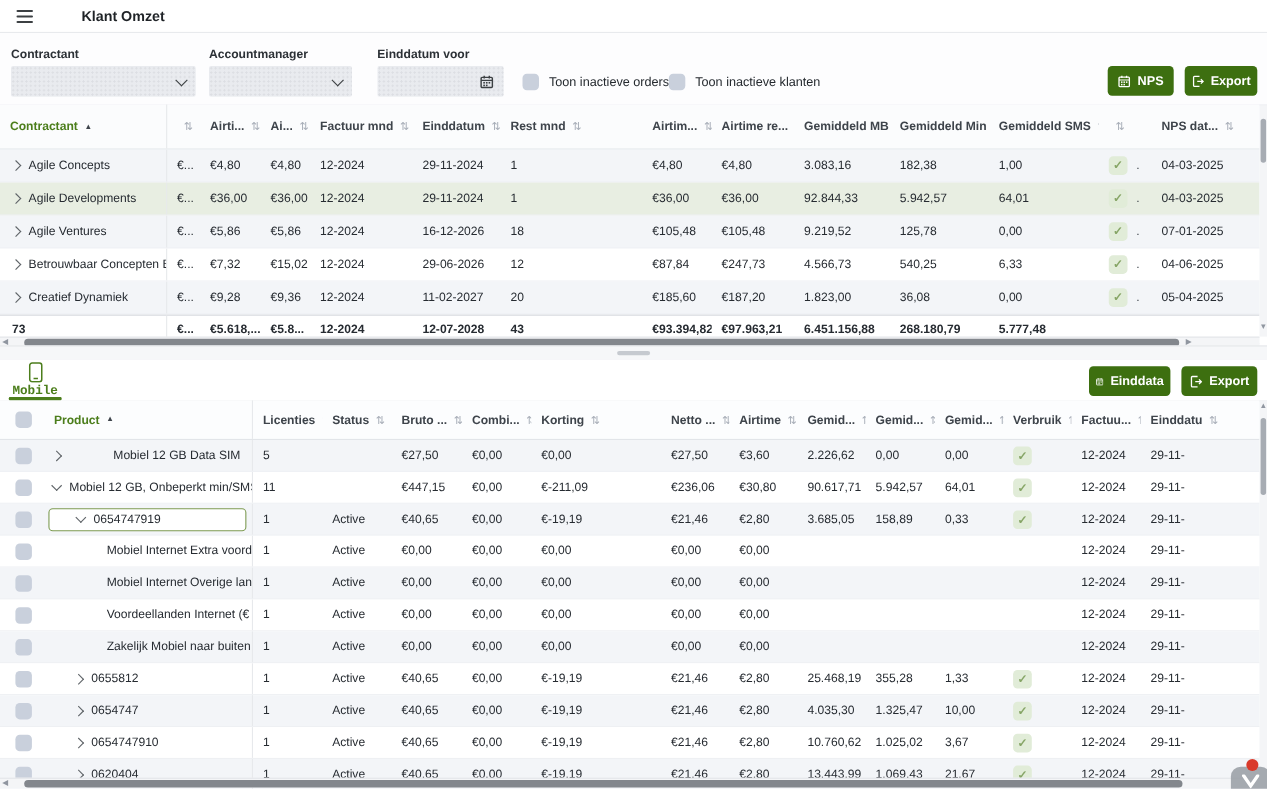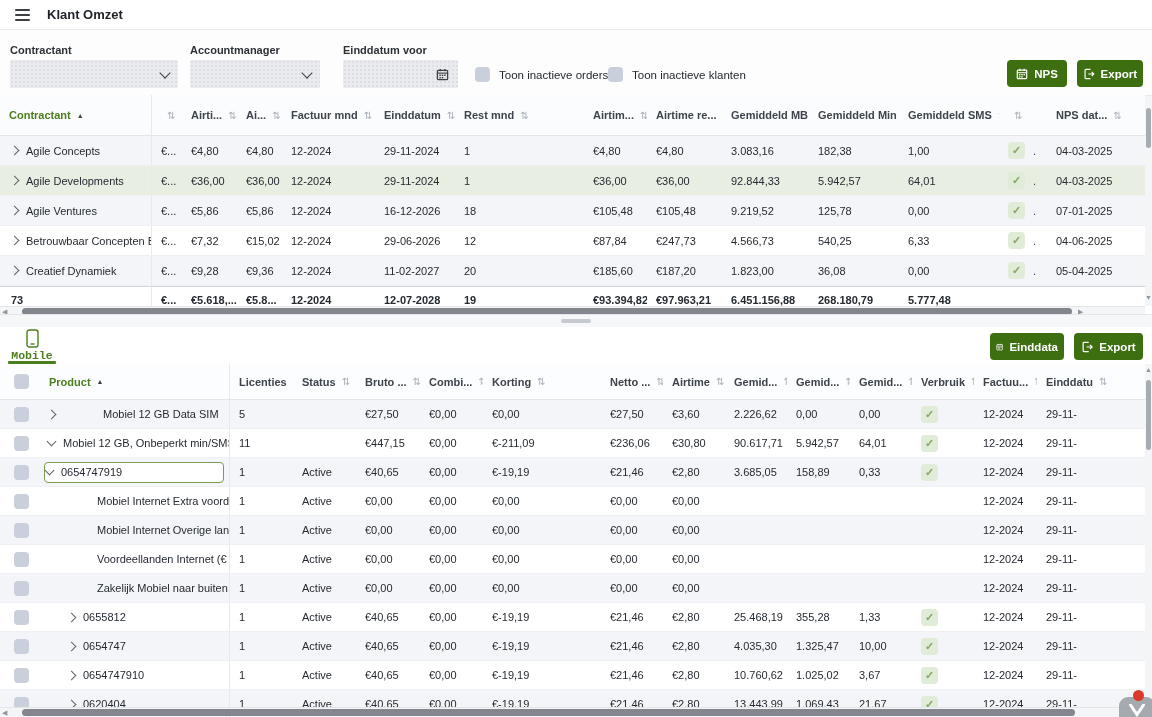--- a/index.html
+++ b/index.html
@@ -6,21 +6,21 @@
   body{width:1152px;height:717px;overflow:hidden;background:#fff;
        font-family:"Liberation Sans",sans-serif;color:#262b31;}
   .app{position:relative;width:1152px;height:717px;}
 
   
   .topbar{position:absolute;top:0;left:0;right:0;height:30px;background:#fff;
           border-bottom:1px solid #e8eaed;display:flex;align-items:center;gap:17px;
           padding-left:15px;box-sizing:border-box;z-index:4;}
   .hamburger{width:15px;display:flex;flex-direction:column;gap:3px;cursor:pointer;}
   .hamburger span{display:block;height:2px;background:#3c4043;border-radius:1px;}
-  .app-title{font-size:13px;font-weight:bold;color:#1f2327;}
+  .app-title{font-size:13px;font-weight:bold;color:#1f2327;margin-left:27px;}
 
   
   .filters{position:absolute;top:30px;left:0;right:0;height:65px;background:#fdfdfe;
            border-bottom:1px solid #e8eaed;}
   .flabel{position:absolute;top:14px;font-size:11px;font-weight:bold;color:#2c3136;}
   .fctrl{position:absolute;top:30px;height:28px;background:#e9ebef;border-radius:2px;
          background-image:radial-gradient(#dcdee3 1px,transparent 1px);background-size:4px 4px;
          display:flex;align-items:center;justify-content:flex-end;padding-right:9px;
          box-sizing:border-box;cursor:pointer;}
   .selchev{width:7px;height:7px;border-right:1.6px solid #3c4043;border-bottom:1.6px solid #3c4043;
@@ -79,21 +79,21 @@
 
   
   .t2{position:absolute;top:364px;left:0;width:1145px;}
   .t2 .thead{grid-template-columns:40px 190px 63px 63px 64px 63px 118px 62px 62px 62px 63px 62px 62px 63px 108px;
              height:35px;background:#fcfdfe;border-bottom:1px solid #e2e5e9;}
   .t2 .trow{grid-template-columns:40px 190px 63px 63px 64px 63px 118px 62px 62px 62px 63px 62px 62px 63px 108px;
             height:28px;border-bottom:1px solid #eef0f3;background:#fff;cursor:pointer;}
   .t2 .trow.shade{background:#f3f5f8;}
   .cbxc{padding-left:14px;}
   .focusbox{display:flex;align-items:center;gap:8px;border:1.5px solid #7d9b52;border-radius:4px;
-            background:#fff;height:21px;width:180px;margin-left:4px;padding-left:1px;box-sizing:border-box;}
+            background:#fff;height:21px;width:180px;margin-left:4px;padding-left:25px;box-sizing:border-box;}
 
   
   .hscroll{position:absolute;left:0;width:1145px;height:9px;background:#f4f5f7;border-top:1px solid #e3e5e9;box-sizing:border-box;}
   .hthumb{position:absolute;top:1px;height:7px;background:#83878d;border-radius:4px;cursor:pointer;}
   .harrow{position:absolute;top:0;font-size:7px;line-height:9px;color:#9096a0;cursor:pointer;}
   .vscroll{position:absolute;left:1145px;width:7px;background:#f4f5f7;}
   .vthumb{position:absolute;left:1px;width:5px;background:#a7acb3;border-radius:3px;cursor:pointer;}
   .varrow{position:absolute;left:0;width:7px;text-align:center;font-size:7px;color:#9096a0;cursor:pointer;}
 
   
@@ -348,21 +348,21 @@
         </div>
         <div class="trow total">
           <div class="c first namec">
             <span>73</span>
           </div>
           <div class="c">€...</div>
           <div class="c">€5.618,...</div>
           <div class="c">€5.8...</div>
           <div class="c">12-2024</div>
           <div class="c">12-07-2028</div>
-          <div class="c">19</div>
+          <div class="c">43</div>
           <div class="c">€93.394,82</div>
           <div class="c">€97.963,21</div>
           <div class="c">6.451.156,88</div>
           <div class="c">268.180,79</div>
           <div class="c">5.777,48</div>
           <div class="c"></div>
           <div class="c"></div>
         </div>
       </div>
   </section>

